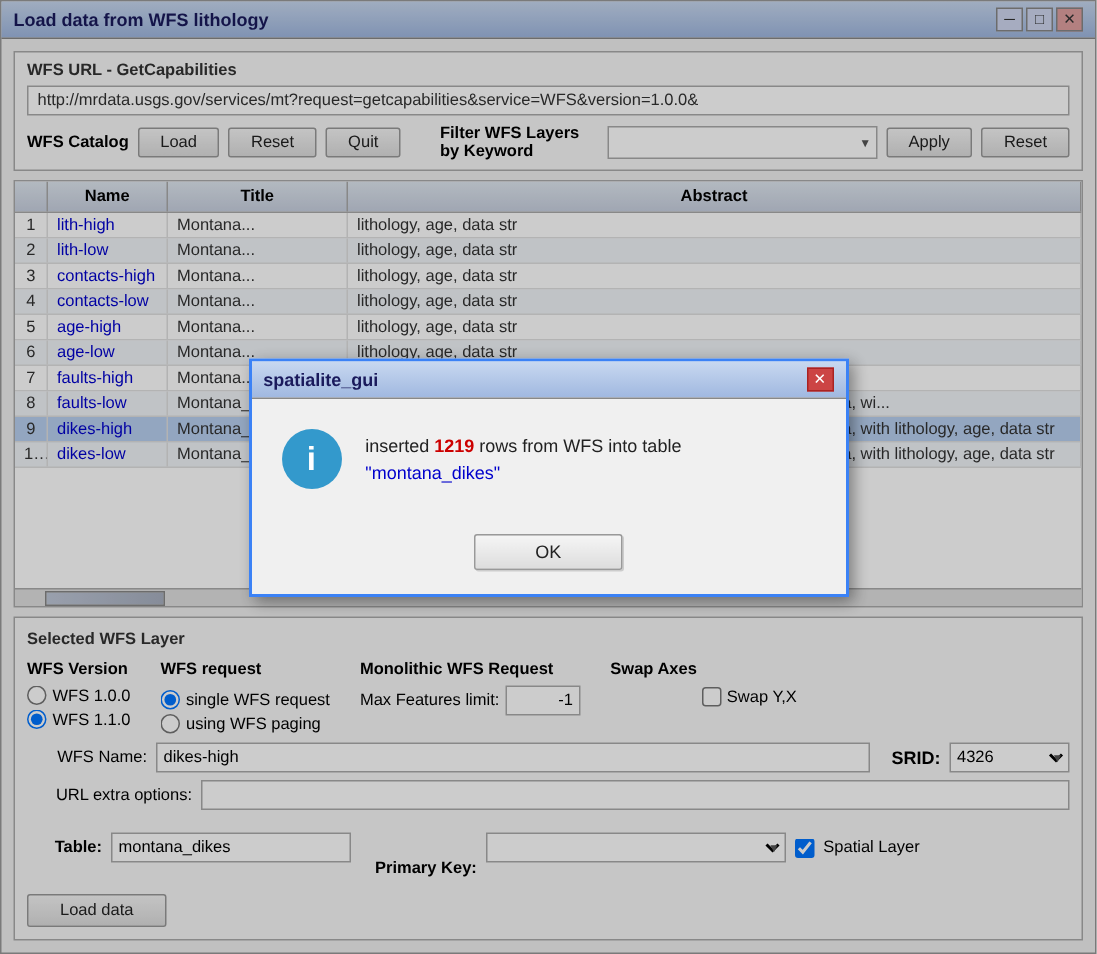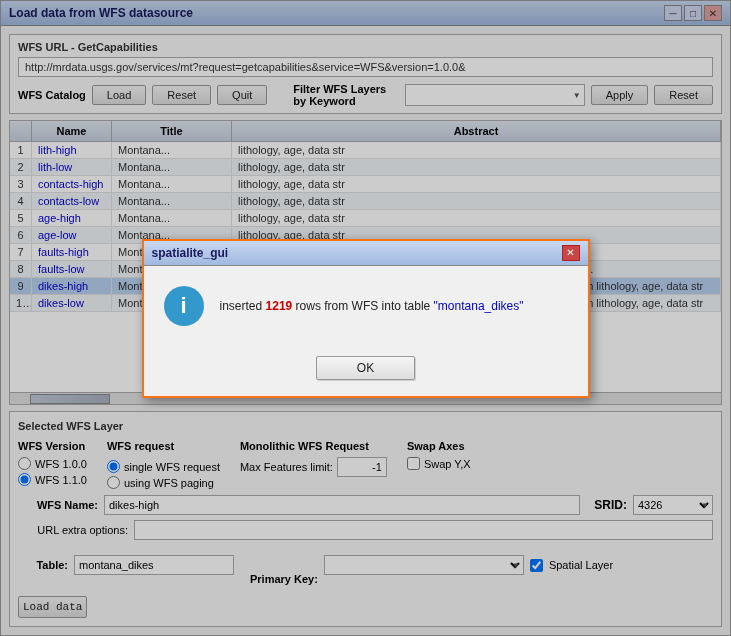--- a/index.html
+++ b/index.html
@@ -222,23 +222,23 @@
       position: fixed;
       top: 0; left: 0; right: 0; bottom: 0;
       background: rgba(0,0,0,0.2);
       display: flex;
       align-items: center;
       justify-content: center;
       z-index: 100;
     }
     .dialog {
       background: #f0f0f0;
-      border: 2px solid #f97316;
+      border: 2px solid #3b82f6;
       box-shadow: 3px 3px 10px rgba(0,0,0,0.4);
-      width: 448px;
+      width: 400px;
     }
     .dialog-title {
       background: linear-gradient(to bottom, #c8d8f0, #a0b8e0);
       padding: 4px 8px;
       display: flex;
       align-items: center;
       justify-content: space-between;
       border-bottom: 1px solid #888;
     }
     .dialog-title-text {
@@ -309,21 +309,20 @@
       flex-direction: column;
       gap: 3px;
     }
     .mono-section {
       display: flex;
       flex-direction: column;
       gap: 3px;
     }
     .swap-section {
       display: flex;
-      flex-direction: column;
       gap: 3px;
     }
     .max-features-row {
       display: flex;
       align-items: center;
       gap: 4px;
     }
     .max-input {
       width: 50px;
       height: 20px;
@@ -332,29 +331,28 @@
       padding: 0 4px;
       text-align: right;
     }
     .bottom-form-row {
       display: flex;
       align-items: center;
       gap: 6px;
     }
     .load-data-btn {
       display: inline-block;
-      padding: 4px 4px;
+      padding: 4px 21px;
       background: linear-gradient(to bottom, #f5f5f5, #ddd);
       border: 1px solid #999;
       border-radius: 2px;
       cursor: pointer;
       font-size: 11px;
       color: #222;
       margin-top: 6px;
-      font-family: Liberation Mono, monospace;
     }
     .horizontal-scrollbar {
       height: 12px;
       background: #e0e0e0;
       border-top: 1px solid #aaa;
       display: flex;
       align-items: center;
     }
     .h-scroll-thumb {
       width: 80px;
@@ -363,21 +361,21 @@
       border: 1px solid #888;
       margin-left: 20px;
     }
   </style>
 </head>
 <body>
 
 <div class="window">
 
   <div class="title-bar">
-    <span class="title-bar-text">Load data from WFS datasource</span>
+    <span class="title-bar-text">Load data from WFS lithology</span>
     <div class="title-bar-controls">
       <button class="title-btn">─</button>
       <button class="title-btn">□</button>
       <button class="title-btn close">✕</button>
     </div>
   </div>
 
   <div class="content">
 
     <div class="section-box">
@@ -515,21 +513,21 @@
           <div style="font-size:11px;font-weight:bold;margin-bottom:2px;">Swap Axes</div>
           <div class="checkbox-item">
             <input type="checkbox" style="">
             <span>Swap Y,X</span>
           </div>
         </div>
       </div>
 
       
       <div class="bottom-form-row" style="margin-bottom:5px;">
-        <span style="font-size:11px;font-weight:bold;width:80px;text-align:right;">WFS Name:</span>
+        <span style="font-size:11px;font-weight:normal;width:80px;text-align:right;">WFS Name:</span>
         <input type="text" class="wfs-name-input" value="dikes-high" style="">
         <span style="font-size:12px;font-weight:bold;margin-left:8px;text-align:right;">SRID:</span>
         <div class="dropdown-wrapper">
           <select class="srid-select">
             <option>4326</option>
           </select>
         </div>
       </div>
 
       

